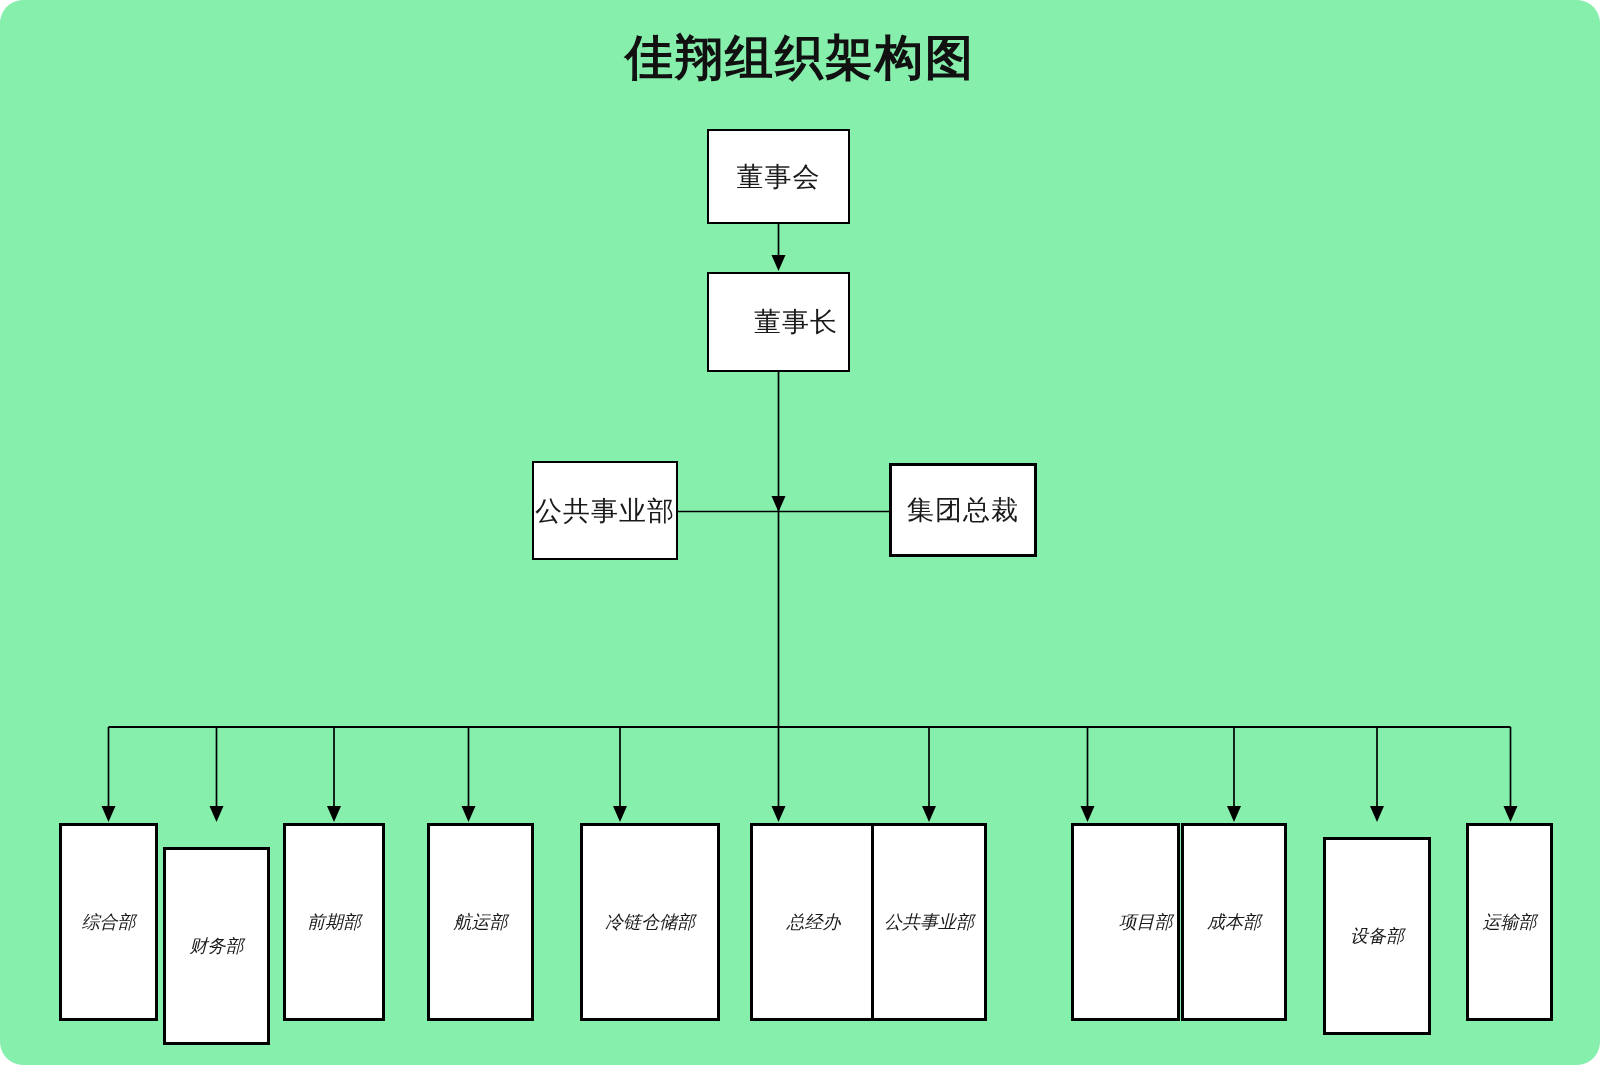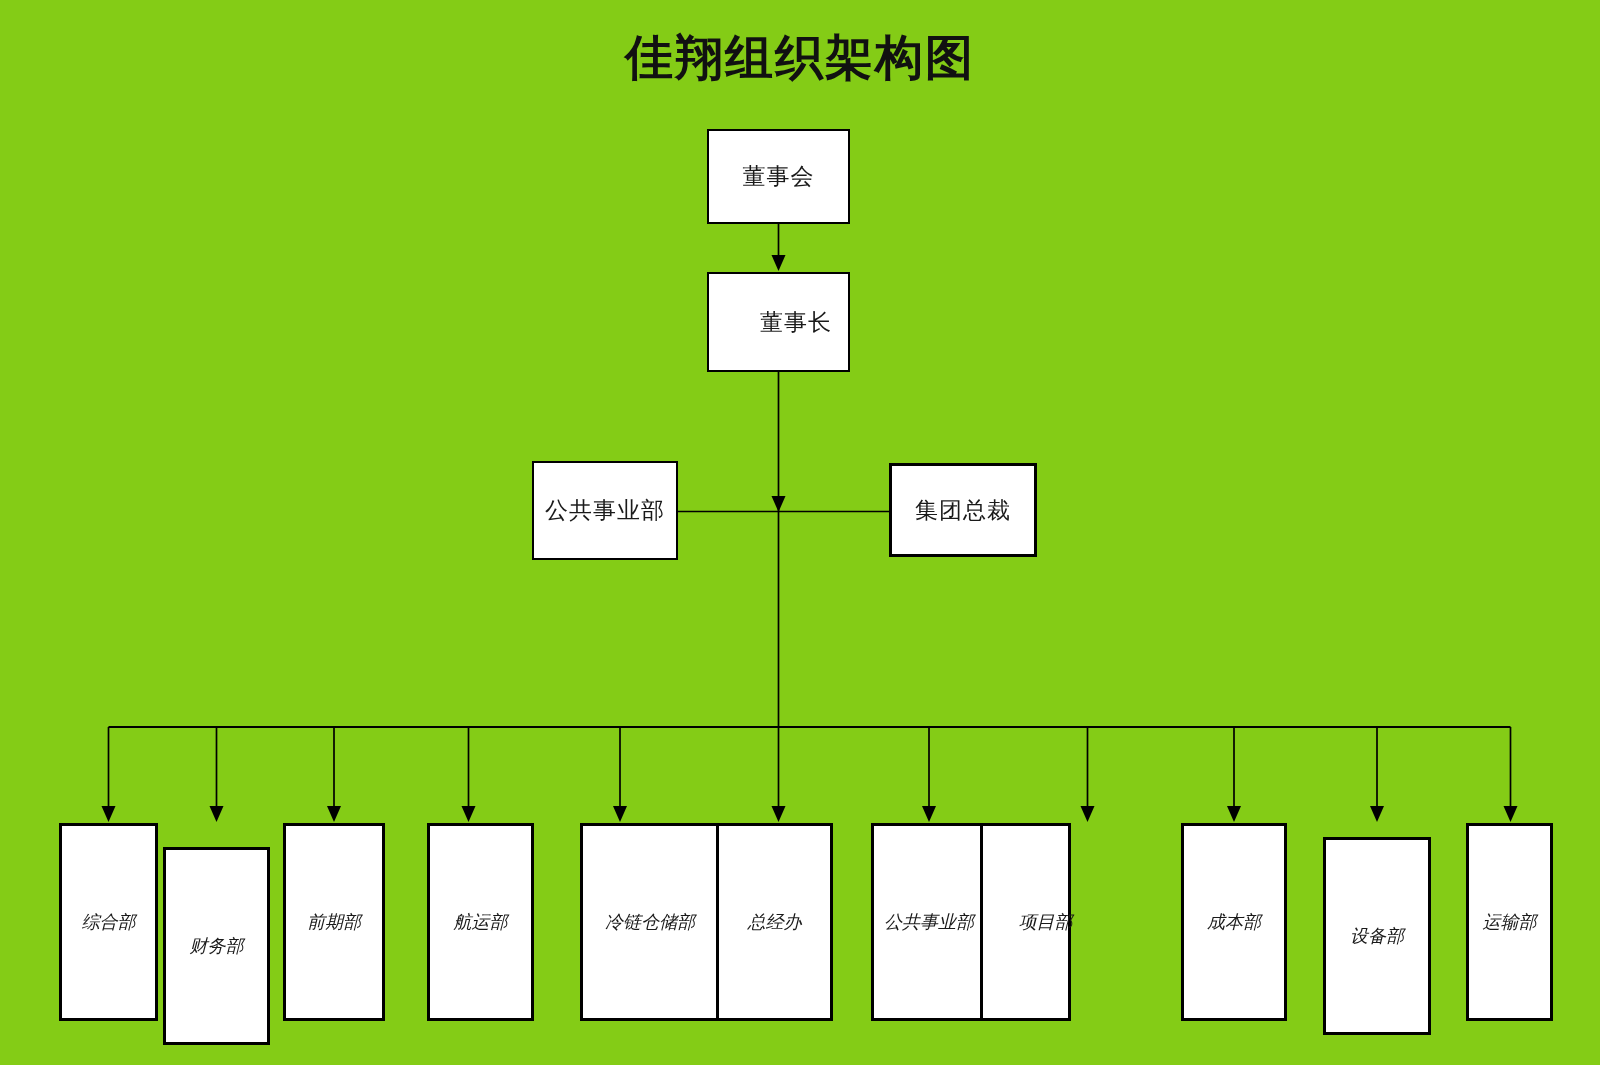--- a/index.html
+++ b/index.html
@@ -4,24 +4,25 @@
 <style>
   html, body {
     margin: 0;
     padding: 0;
     background: #ffffff;
   }
   .canvas {
     position: relative;
     width: 1600px;
     height: 1065px;
-    background: #84cc16;
+    background: #86efac;
     overflow: hidden;
     font-family: "Liberation Serif", "DejaVu Serif", serif;
     color: #1a1a1a;
+    border-radius: 23px;
   }
   .title {
     position: absolute;
     left: 0;
     right: 0;
     top: 26px;
     margin: 0;
     text-align: center;
     font-size: 48px;
     font-weight: bold;
@@ -34,44 +35,44 @@
     top: 0;
   }
   .node {
     position: absolute;
     display: flex;
     align-items: center;
     justify-content: center;
     box-sizing: border-box;
     background: #ffffff;
     border: 2px solid #000000;
-    font-size: 23px;
+    font-size: 27px;
     letter-spacing: 1px;
     white-space: nowrap;
   }
   .n-board     { left: 707px; top: 129px; width: 143px; height: 95px; }
   .n-chairman  { left: 707px; top: 272px; width: 143px; height: 100px; padding-left: 35px; }
   .n-vice      { left: 532px; top: 461px; width: 146px; height: 99px; }
   .n-president { left: 889px; top: 463px; width: 148px; height: 94px; border-width: 3px; }
   .dept {
     top: 823px;
     height: 198px;
     border-width: 3px;
     font-size: 18px;
     letter-spacing: 0;
     font-style: italic;
   }
   .d1  { left: 59px;   width: 99px; }
   .d2  { left: 163px;  width: 107px; margin-top: 24px; }
   .d3  { left: 283px;  width: 102px; }
   .d4  { left: 415px;  width: 107px; margin-left: 12px; }
   .d5  { left: 580px;  width: 140px; }
-  .d6  { left: 716px;  width: 117px; }
+  .d6  { left: 750px;  width: 127px; }
   .d7  { left: 871px;  width: 116px; }
-  .d8  { left: 980px; width: 91px; padding-left: 40px; }
+  .d8  { left: 1071px; width: 109px; padding-left: 40px; }
   .d9  { left: 1181px; width: 106px; }
   .d10 { left: 1323px; width: 108px; margin-top: 14px; }
   .d11 { left: 1466px; width: 87px; }
 </style>
 </head>
 <body>
 
 <div class="canvas">
 
   <h1 class="title">佳翔组织架构图</h1>

